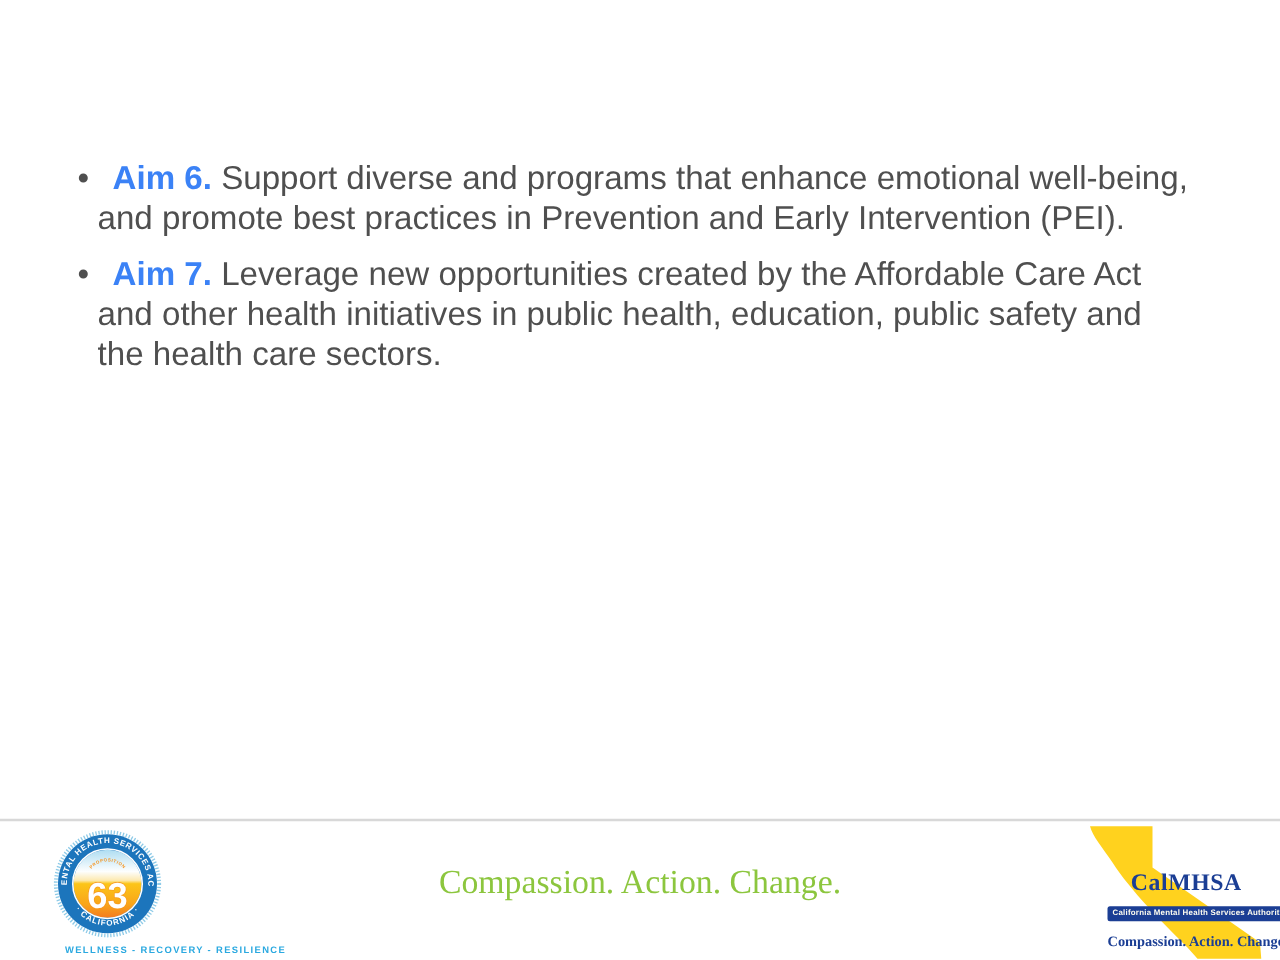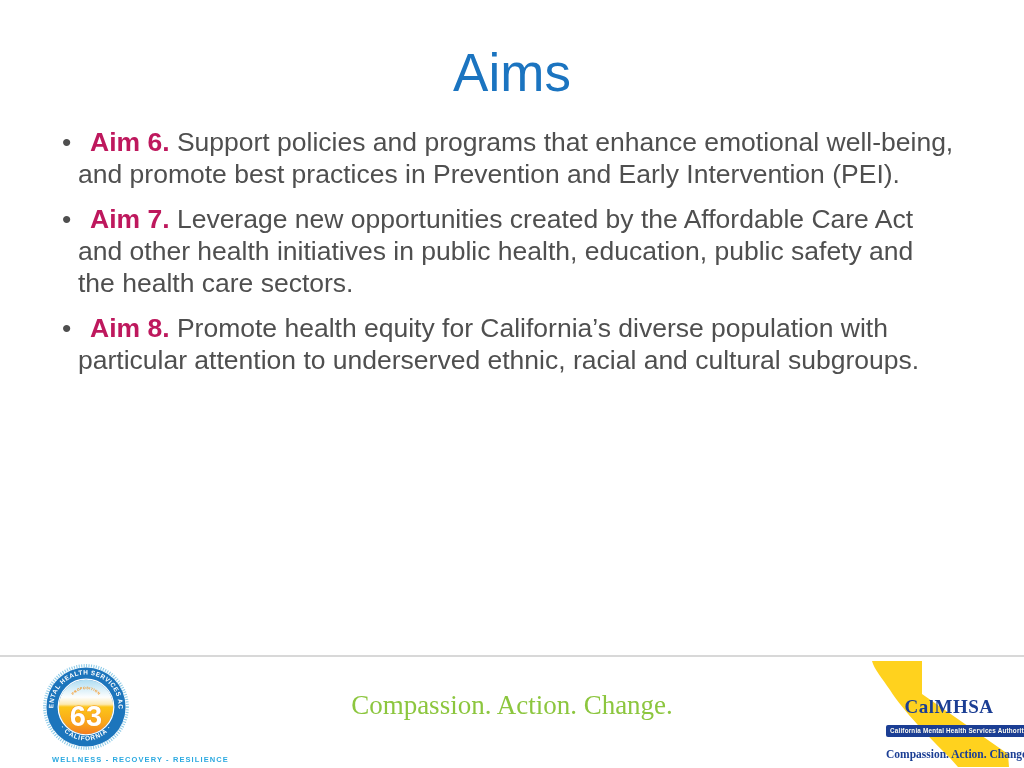--- a/index.html
+++ b/index.html
@@ -38,21 +38,21 @@
     width: 894px;
   }
   .bullets li::before {
     content: "\2022";
     position: absolute;
     left: 0; top: 0;
     text-indent: 0;
     font-size: 26.5px;
     color: #4F4F4F;
   }
-  .bullets li b { font-weight: 700; color: #be185d; margin-top: 28px; }
+  .bullets li b { font-weight: 700; color: #3b82f6; margin-top: 28px; }
 
   .footer-divider {
     position: absolute;
     top: 655px; left: 0; width: 1024px;
     border-top: 2px solid #D8D8D8;
   }
 
   
   .mhsa-logo { position: absolute; left: 40px; top: 663px; width: 92px; height: 88px; }
   .mhsa-motto {
@@ -110,26 +110,24 @@
     font-size: 11.5px;
     color: #1B3E94;
     white-space: nowrap;
   }
 </style>
 </head>
 <body>
 
 <div class="slide">
 
-  <h1 class="title">Aims</h1>
 
   <ul class="bullets">
-    <li><b>Aim 6.</b> <span>Support policies and programs that enhance emotional well-being, and promote best practices in Prevention and Early Intervention (PEI).</span></li>
+    <li><b>Aim 6.</b> <span>Support diverse and programs that enhance emotional well-being, and promote best practices in Prevention and Early Intervention (PEI).</span></li>
     <li><b>Aim 7.</b> <span>Leverage new opportunities created by the Affordable Care Act and other health initiatives in public health, education, public safety and the health care sectors.</span></li>
-    <li><b>Aim 8.</b> <span>Promote health equity for California’s diverse population with particular attention to underserved ethnic, racial and cultural subgroups.</span></li>
   </ul>
 
   <div class="footer-divider"></div>
 
   <svg class="mhsa-logo" viewBox="0 0 100 100">
     <defs>
       <linearGradient id="skyGrad" x1="0" y1="0" x2="0" y2="1">
         <stop offset="0" stop-color="#AEDDF2"></stop>
         <stop offset="0.32" stop-color="#FDFEFE"></stop>
         <stop offset="0.45" stop-color="#FDE9B0"></stop>

